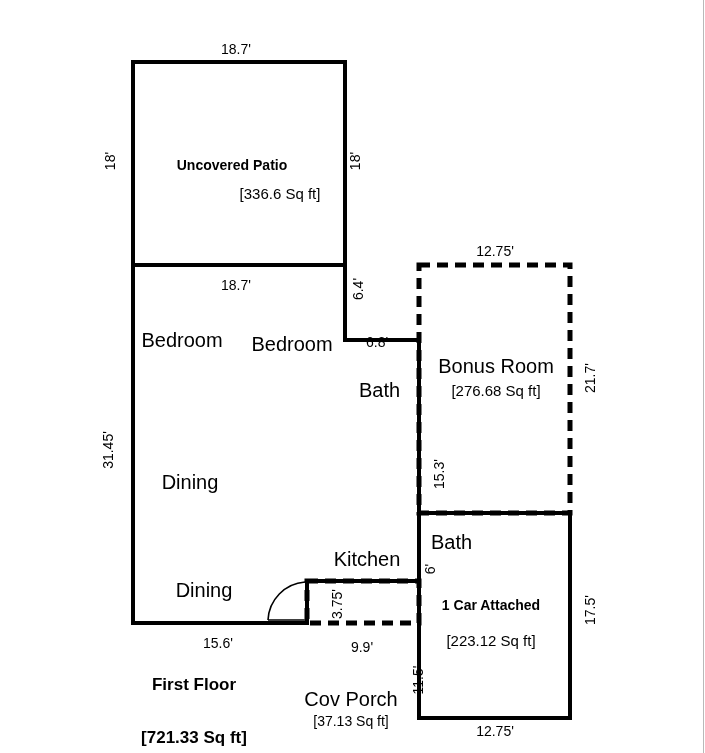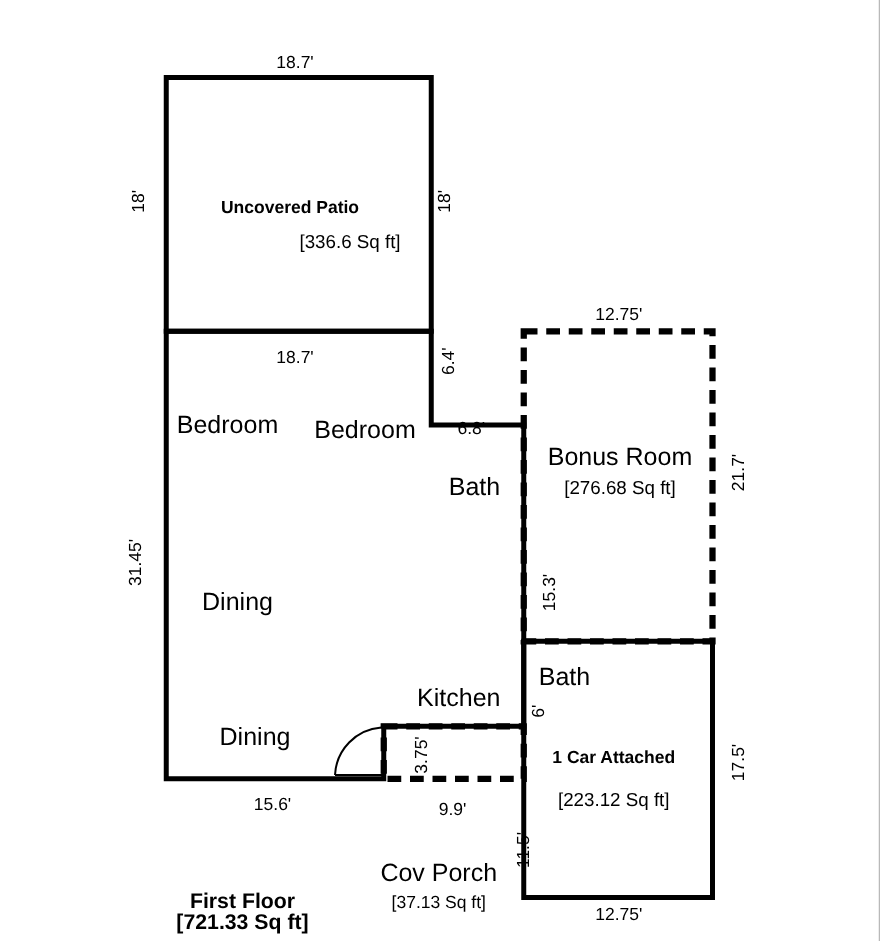--- a/index.html
+++ b/index.html
@@ -135,14 +135,14 @@
 
 <div class="lbl dim vert" style="left:322px; top:596px; transform: rotate(-90deg);">3.75'</div>
 
 <div class="lbl dim c" style="left:362px; top:639px;">9.9'</div>
 
 <div class="lbl dim vert" style="left:404px; top:672px; transform: rotate(-90deg);">11.5'</div>
 
 <div class="lbl room-name c" style="left:351px; top:688px;">Cov Porch</div>
 <div class="lbl area c" style="left:351px; top:713px; font-size:14px;">[37.13 Sq ft]</div>
 
-<div class="lbl title c" style="left:194px; top:675px;margin-top:36px;">First Floor</div>
+<div class="lbl title c" style="left:194px; top:675px;">First Floor</div>
 <div class="lbl title c" style="left:194px; top:728px;">[721.33 Sq ft]</div>
 
 </body></html>

